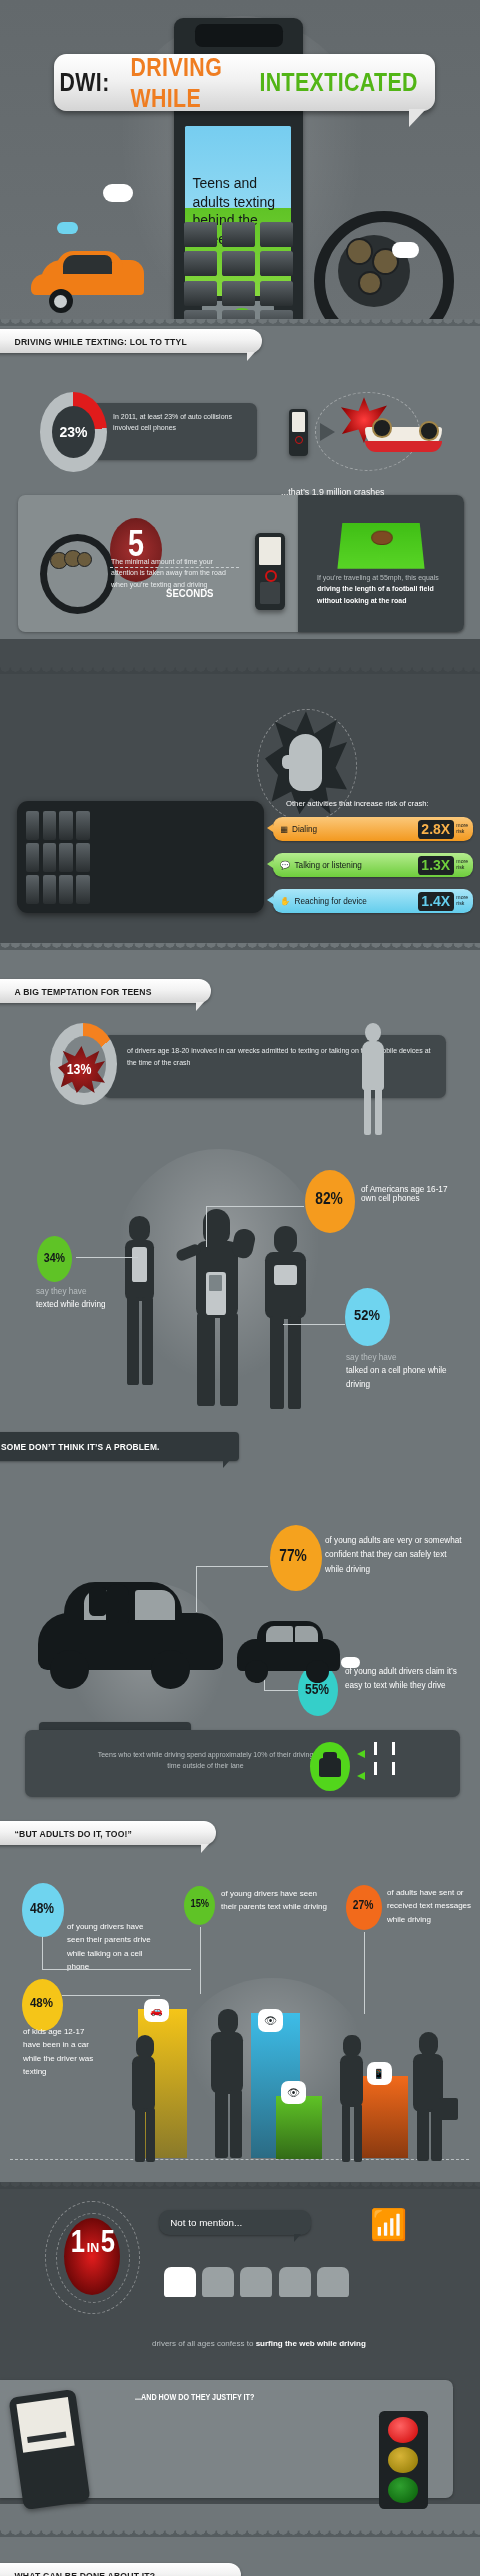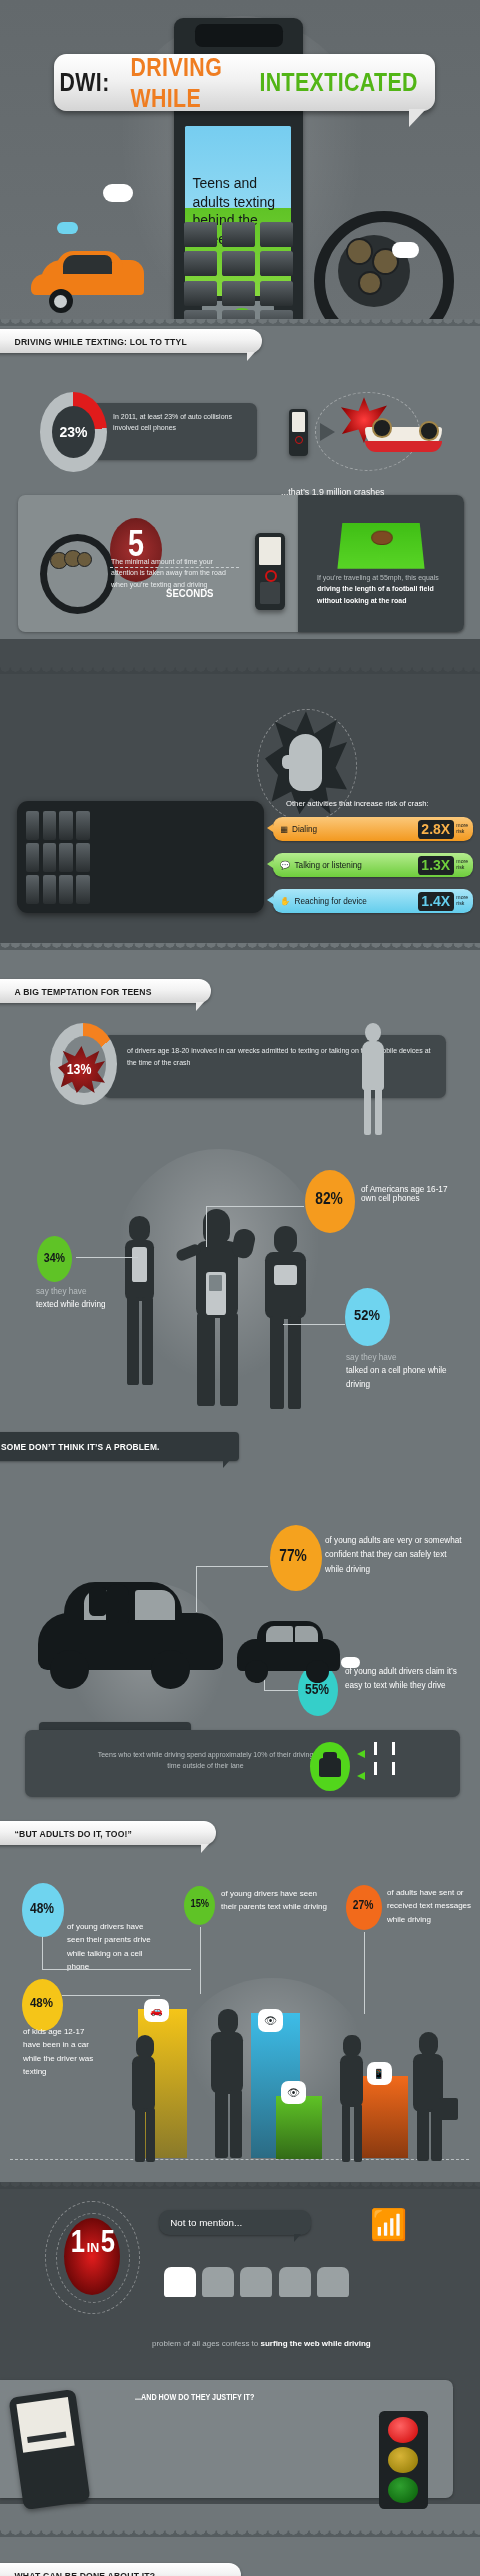--- a/index.html
+++ b/index.html
@@ -470,21 +470,21 @@
   <div style="position:absolute;top:2267px;left:164px;display:flex;gap:6.2px;">
     <div style="width:32px;height:30px;background:#ffffff;border-radius:7.2px 7.2px 3.1px 3.1px;"></div>
     <div style="width:32px;height:30px;background:#9aa1a3;border-radius:7.2px 7.2px 3.1px 3.1px;"></div>
     <div style="width:32px;height:30px;background:#9aa1a3;border-radius:7.2px 7.2px 3.1px 3.1px;"></div>
     <div style="width:32px;height:30px;background:#9aa1a3;border-radius:7.2px 7.2px 3.1px 3.1px;"></div>
     <div style="width:32px;height:30px;background:#9aa1a3;border-radius:7.2px 7.2px 3.1px 3.1px;"></div>
   </div>
   <div style="position:absolute;top:2210px;left:370px;width:36px;height:36px;color:#9aa1a3;font-size:30px;line-height:30px;">📶</div>
 
   <div style="position:absolute;top:2339px;left:152px;font-size:8px;">
-    <span class="muted">problem of all ages confess to</span>
+    <span class="muted">drivers of all ages confess to</span>
     <b style="color:#fff;">surfing the web while driving</b>
   </div>
 
   <div class="card" style="top:2380px;left:0;width:453px;height:118px;background:#7d8487;border-radius:0 7.2px 7.2px 0;"></div>
   <div style="position:absolute;top:2393px;left:135px;color:#fff;font-weight:bold;font-size:8.2px;transform:scaleX(.88);transform-origin:left;">...AND HOW DO THEY JUSTIFY IT?</div>
 
   <div class="phonebody" style="top:2393px;left:15.5px;width:67px;height:113px;border-radius:8.2px;transform:rotate(-8deg);">
     <div style="position:absolute;left:7.2px;top:7.2px;width:52px;height:49px;background:#eceae2;"></div>
     <div style="position:absolute;left:13.4px;top:41px;width:39px;height:6.2px;background:#2b3133;"></div>
   </div>

